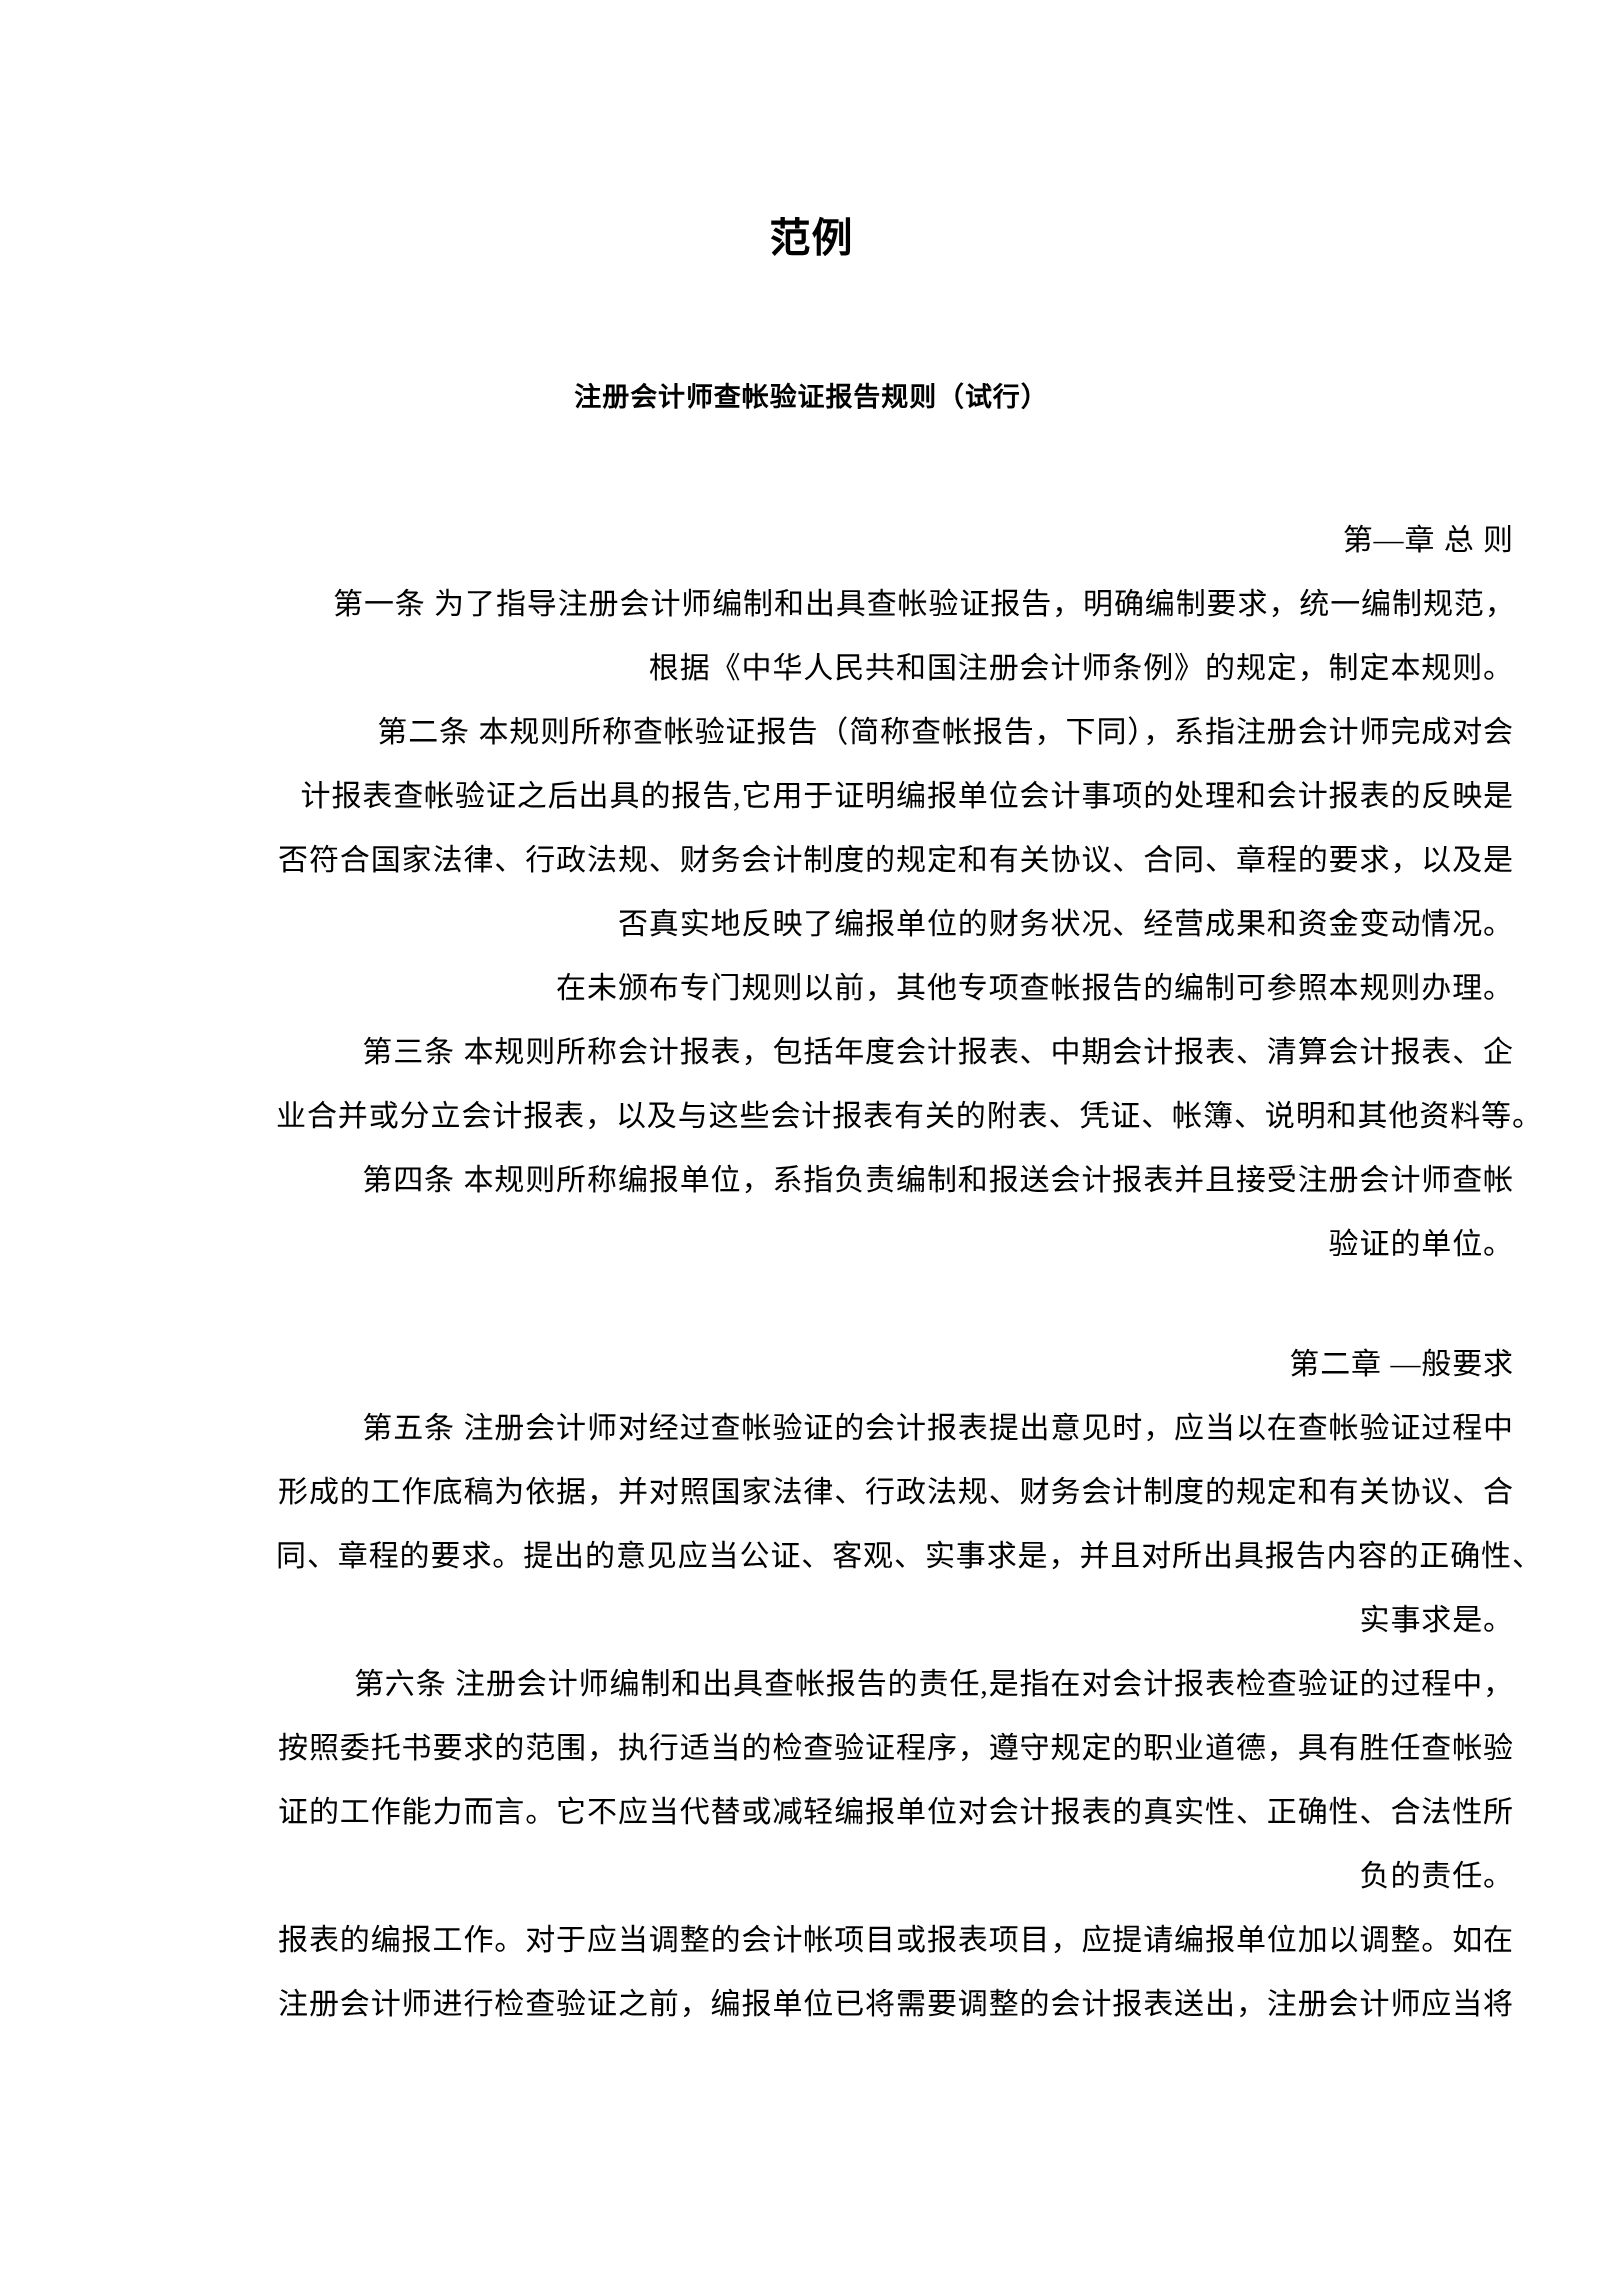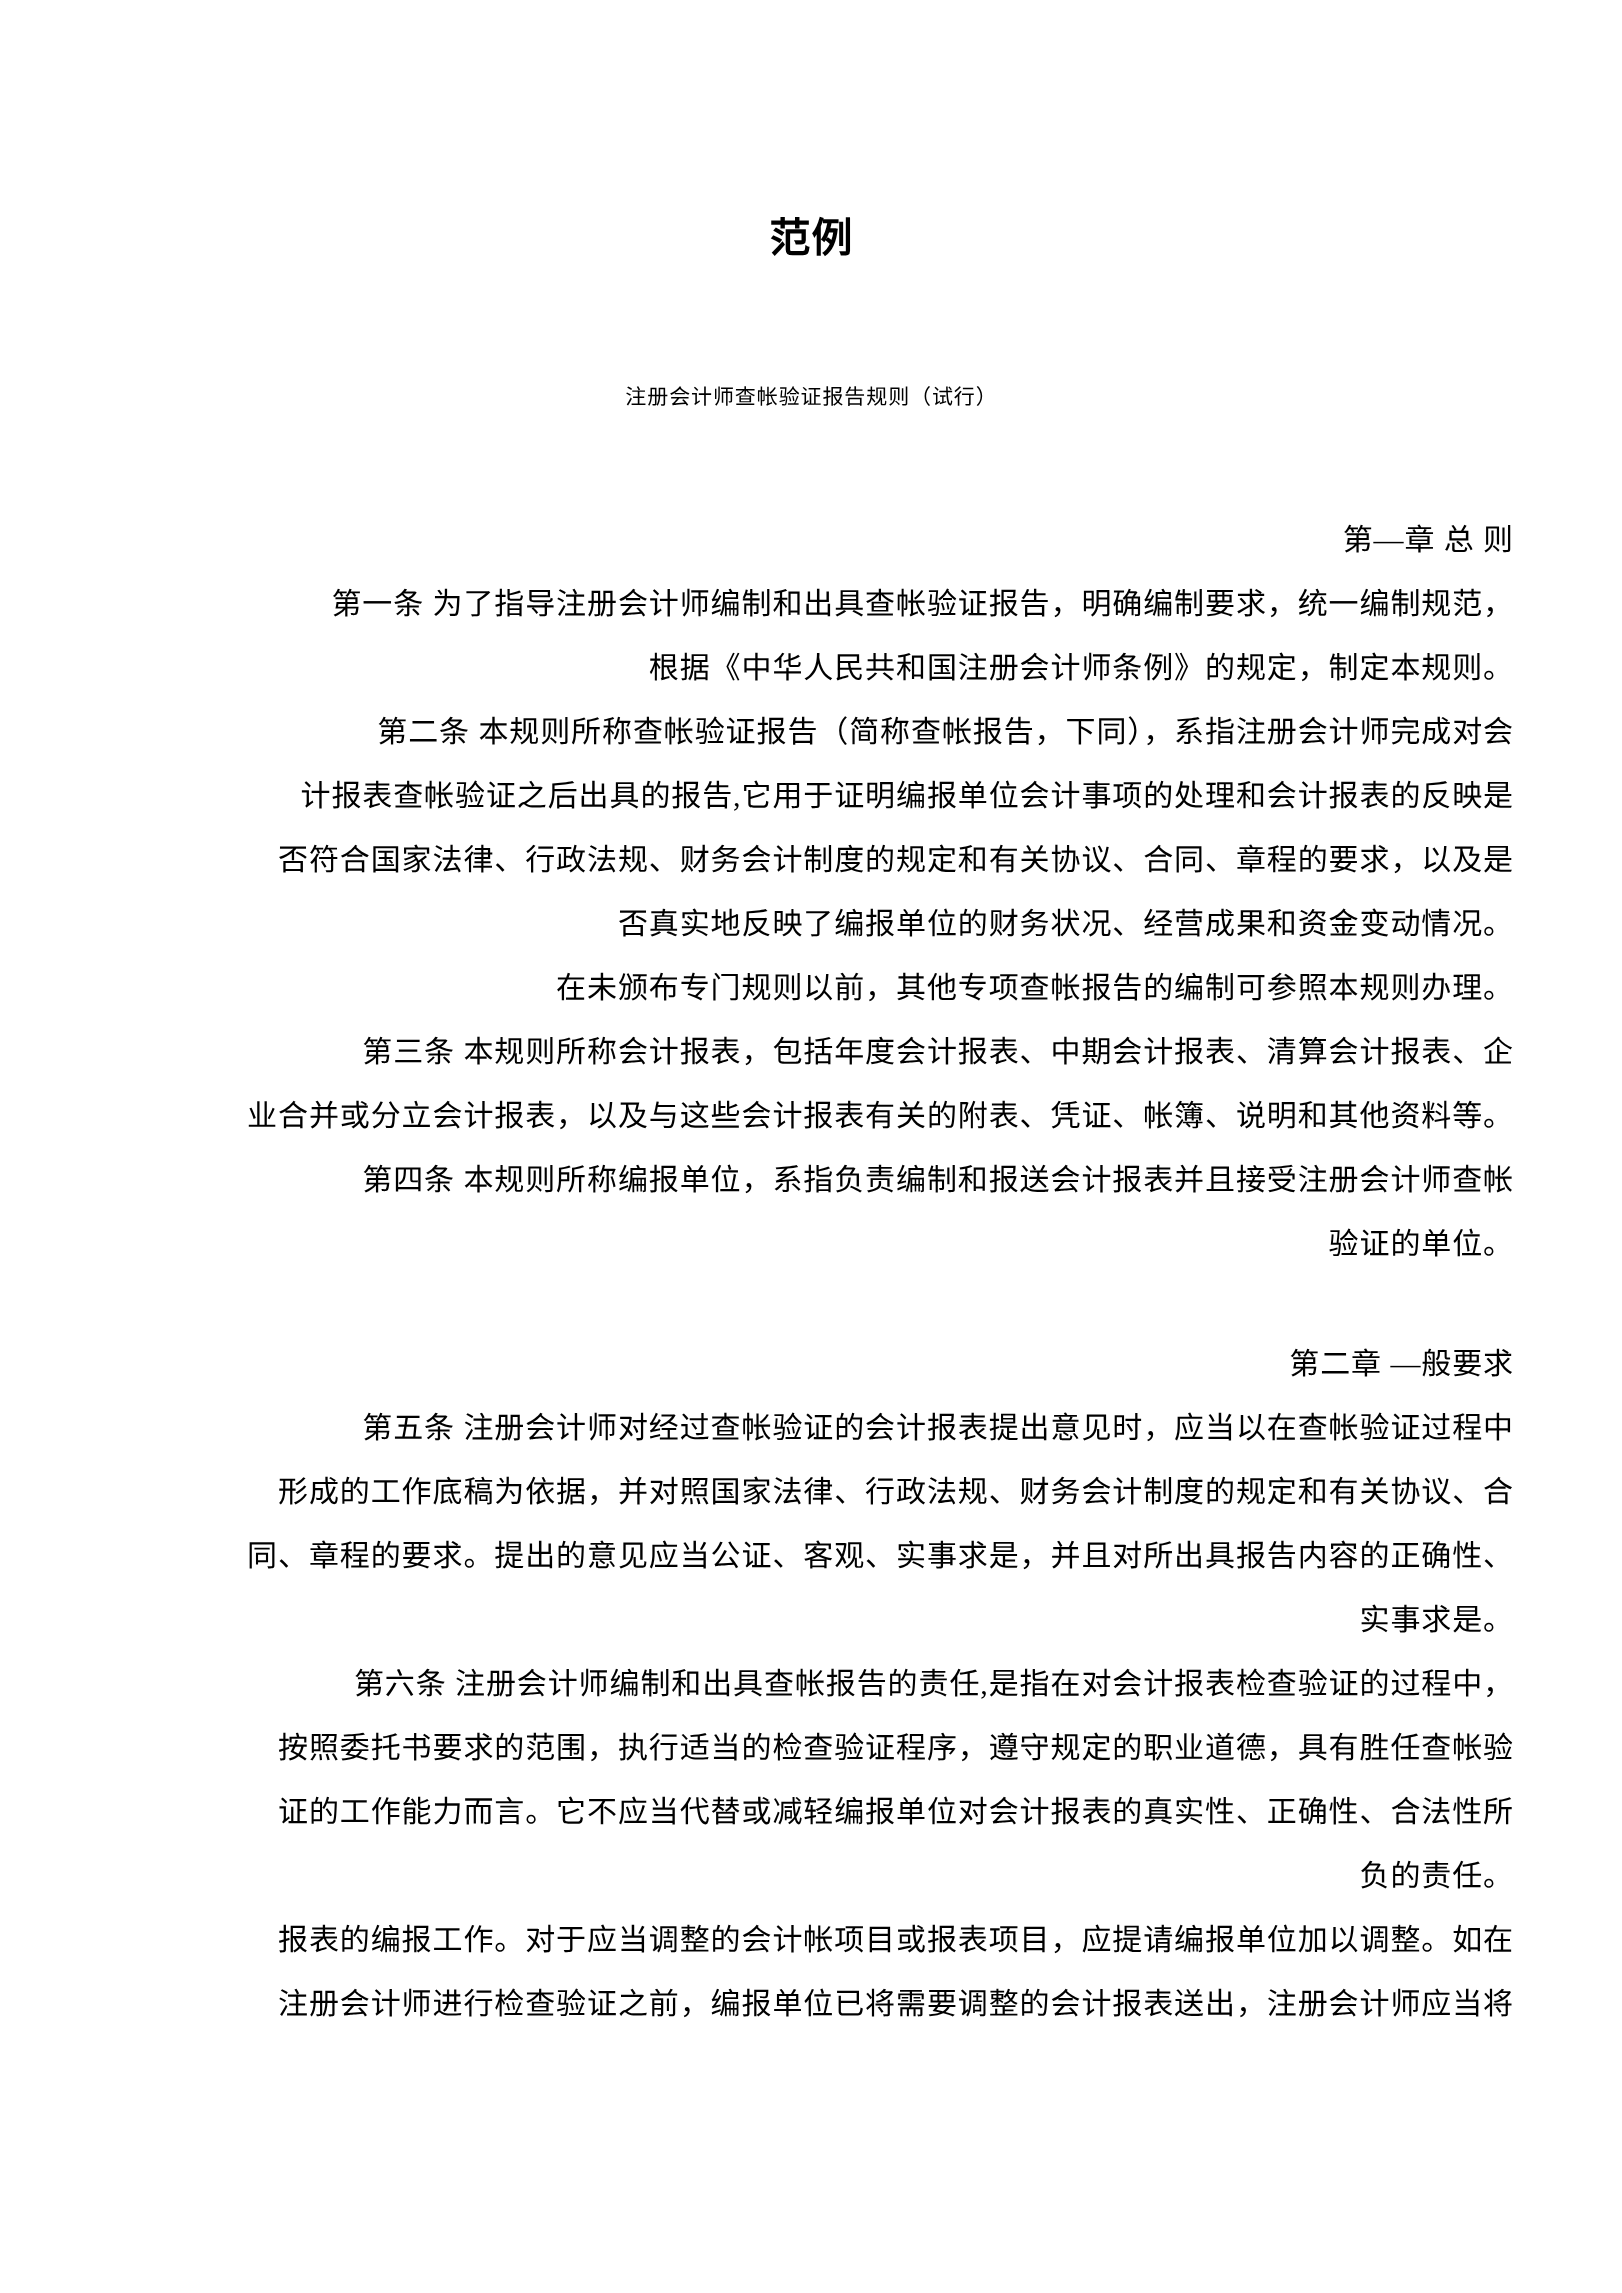--- a/index.html
+++ b/index.html
@@ -20,22 +20,22 @@
     margin-top: 206px;
     text-align: center;
     font-size: 41px;
     font-weight: 700;
     line-height: 64px;
     letter-spacing: 0.9px;
   }
   .doc-subtitle {
     margin-top: 95px;
     text-align: center;
-    font-size: 21px;
-    font-weight: 400;
+    font-size: 27px;
+    font-weight: 700;
     line-height: 64px;
     letter-spacing: 0.9px;
   }
   .section {
     padding-left: 247px;
     padding-right: 109px;
     text-align: right;
   }
   #sections .section:first-child { margin-top: 79px; }
   #sections .section + .section { margin-top: 56px; }
@@ -43,20 +43,21 @@
     font-size: 30px;
     line-height: 64px;
     letter-spacing: 0.9px;
     white-space: pre;
   }
   .line {
     font-size: 30px;
     line-height: 64px;
     letter-spacing: 0.9px;
     white-space: pre;
+    margin-left: 29px;
   }
   .line.first {
     padding-left: 57px;
   }
 </style>
 </head>
 <body>
 
 <div class="page">
   <div class="doc-title">范例</div>

